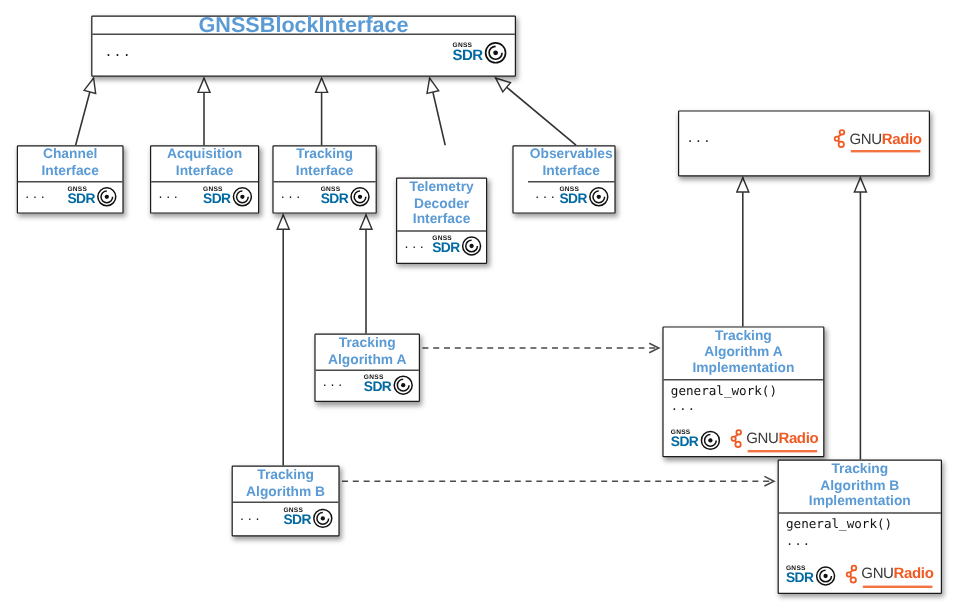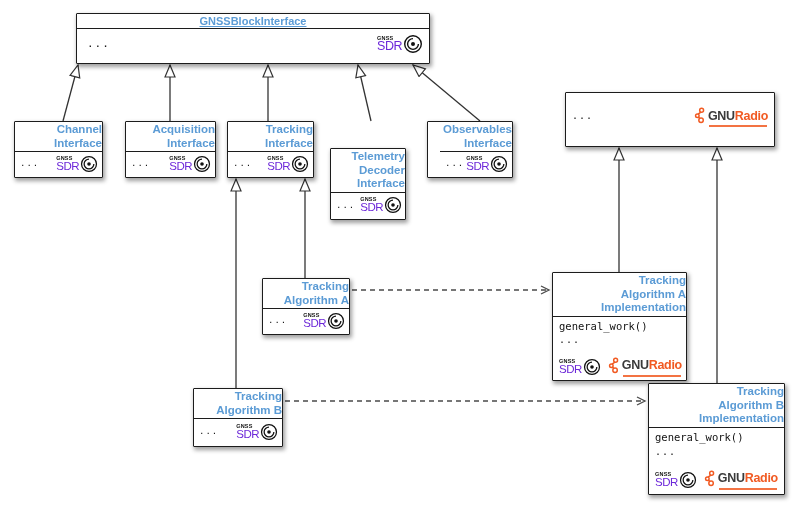--- a/index.html
+++ b/index.html
@@ -12,41 +12,41 @@
   html,body{margin:0;padding:0;background:#fff;}
   .canvas{position:relative;width:800px;height:510px;background:#ffffff;
           font-family:"Liberation Sans",sans-serif;overflow:hidden;}
   svg.wires{position:absolute;left:0;top:0;z-index:1;}
 
   .box{position:absolute;z-index:2;background:#fff;border:1.6px solid var(--border);
        border-radius:1px;box-shadow:1.5px 2.5px 4px rgba(0,0,0,.38);box-sizing:border-box;}
   .hd{border-bottom:1.6px solid var(--border);text-align:center;font-weight:bold;
       color:var(--blue);}
   .hd .ln{display:block;}
-  .hd-sm{font-size:11.5px;line-height:13.5px;padding:1px 0 1px 0;text-align:right;}
-  .hd-top{font-size:11px;line-height:14px;height:14px;text-decoration:underline;}
+  .hd-sm{font-size:11.5px;line-height:13.5px;padding:1px 0 1px 0;}
+  .hd-top{font-size:18px;line-height:14px;height:14px;}
   .hd-black{color:#111;font-size:12.5px;line-height:15px;height:15px;}
   .bd{position:relative;}
   .dots{font-family:"DejaVu Sans Mono",monospace;color:#1a1a1a;letter-spacing:1px;}
   .code{font-family:"DejaVu Sans Mono",monospace;font-size:10.5px;color:#111;white-space:pre;}
   .kw{color:var(--red);}
 
   
   .sdrlogo{display:inline-flex;align-items:center;}
   .sdr-text{display:inline-block;text-align:left;}
   .sdr-top{display:block;font-size:5.5px;font-weight:bold;line-height:5px;letter-spacing:.2px;color:#111;}
-  .sdr-main{display:block;font-size:12.5px;font-weight:normal;line-height:11px;letter-spacing:-.5px;color:#6d28d9;}
+  .sdr-main{display:block;font-size:12.5px;font-weight:bold;line-height:11px;letter-spacing:-.5px;color:#0369a1;}
   .sdr-icon{width:20px;height:20px;margin-left:1px;}
   .sdr-sm .sdr-main{font-size:11.5px;}
   .sdr-sm .sdr-icon{width:18px;height:18px;}
 
   
   .grlogo{display:inline-flex;align-items:center;position:relative;padding-bottom:3px;}
   .gr-icon{width:13px;height:17px;margin-right:1px;}
-  .gnu{font-weight:bold;color:#3a3a3a;font-size:12.5px;letter-spacing:-.3px;}
+  .gnu{font-weight:normal;color:#3a3a3a;font-size:12.5px;letter-spacing:-.3px;}
   .radio{font-weight:bold;color:var(--orange);font-size:12.5px;letter-spacing:-.3px;}
   .gr-tag{position:absolute;left:15px;right:1px;bottom:0;height:2px;background:var(--orange);opacity:.85;}
 
   .abs{position:absolute;}
 </style>
 </head>
 <body>
 
 <div class="canvas">
 

